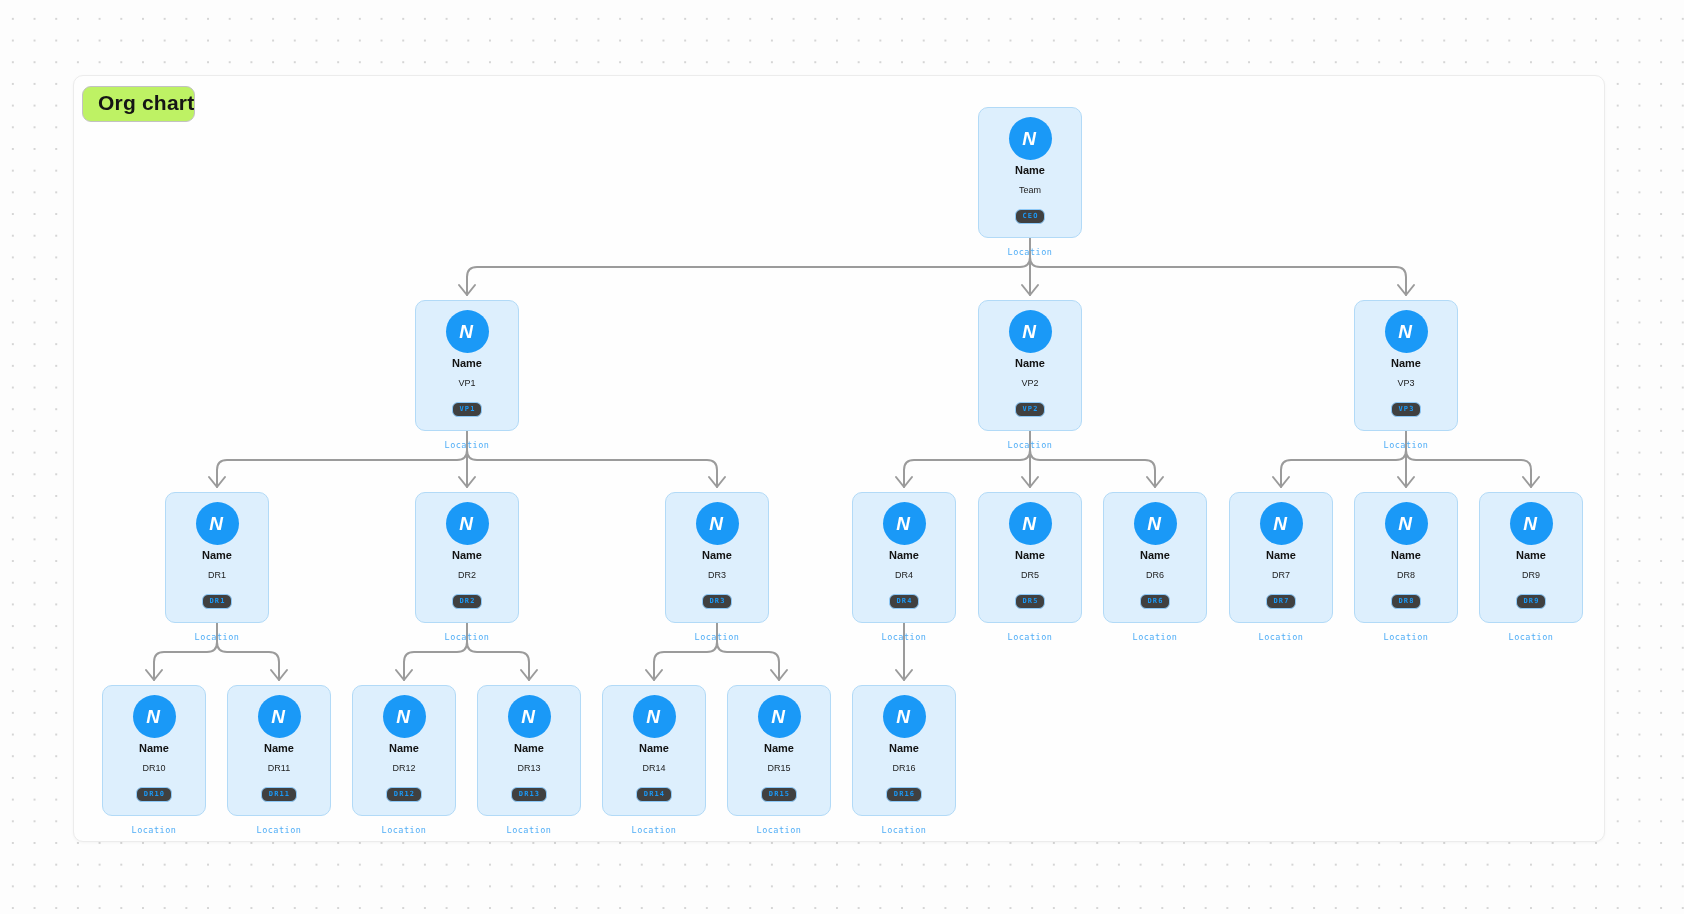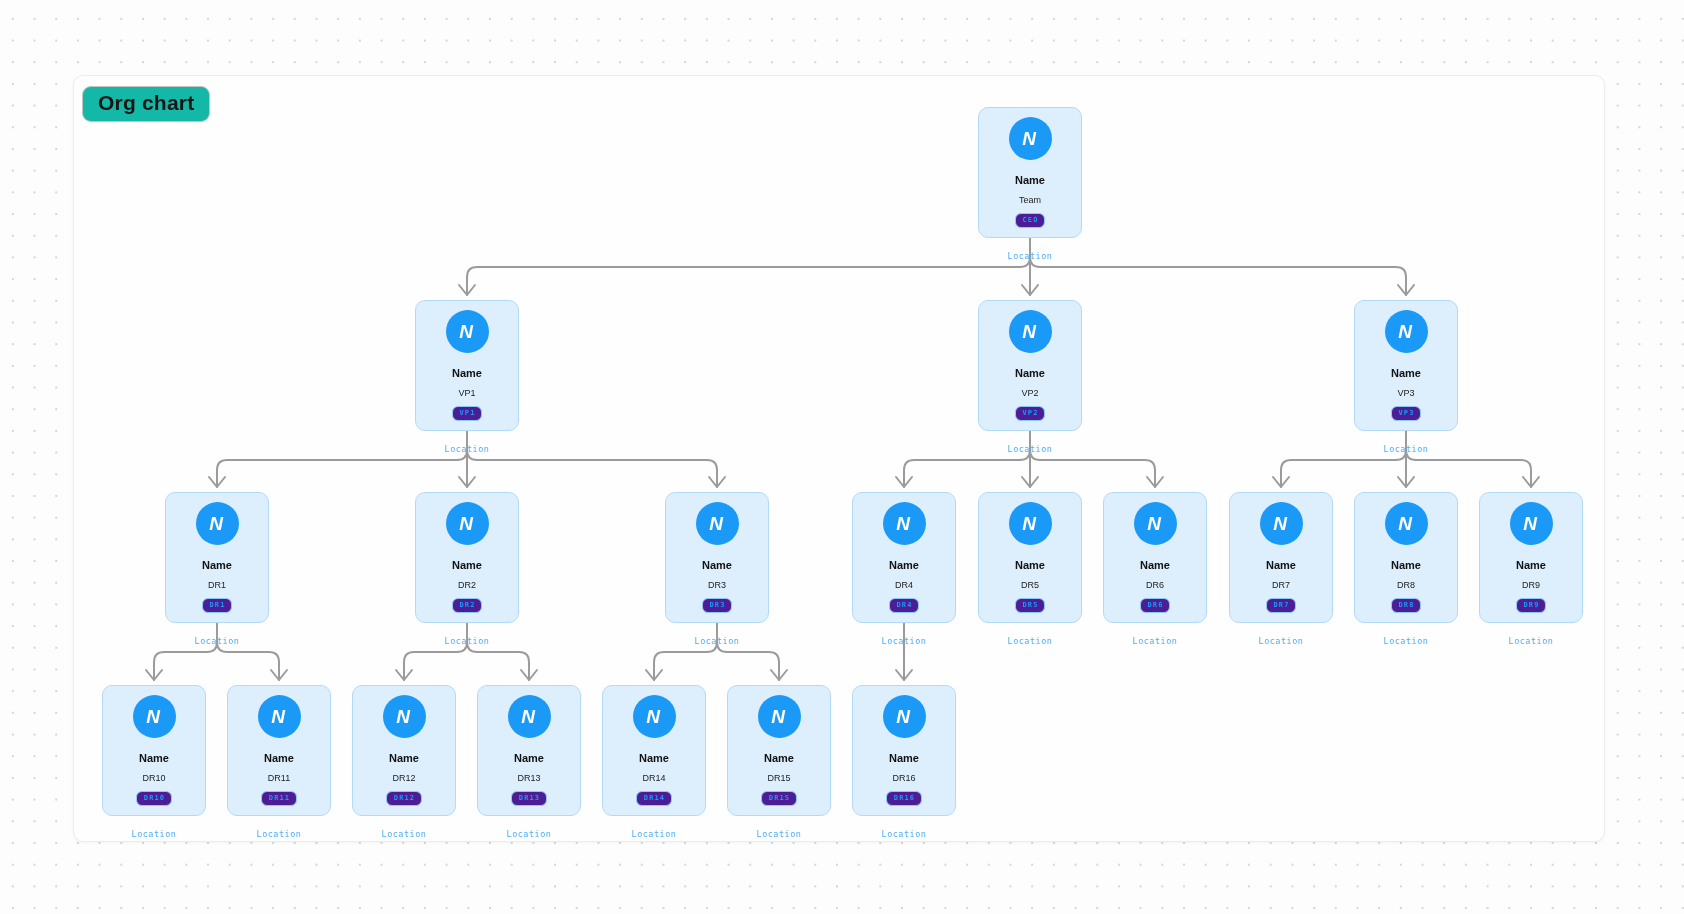--- a/index.html
+++ b/index.html
@@ -17,22 +17,22 @@
     left: 73px; top: 75px;
     width: 1532px; height: 767px;
     background: #fefefe;
     border: 1px solid #ececec;
     border-radius: 10px;
     box-shadow: 0 1px 3px rgba(0,0,0,.04);
   }
   .title-pill {
     position: absolute;
     left: 82px; top: 86px;
-    padding: 4px 15px 6px 15px;
-    background: #14b8a6;
+    padding: 4px 0 6px 15px;
+    background: #bef264;
     border: 1px solid #c2c2c2;
     border-radius: 9px;
     font-size: 21px;
     font-weight: 600;
     color: #151515;
     z-index: 5;
     letter-spacing: 0.2px;
   }
   #connector-layer {
     position: absolute;
@@ -72,30 +72,30 @@
     flex: none;
   }
   .avatar span {
     color: #ffffff;
     font-style: italic;
     font-weight: 600;
     font-size: 19px;
     line-height: 1;
     padding-right: 2px;
   }
-  .node-name  { margin-top: 14px; font-size: 11px; font-weight: 700; color: #121212; line-height: 1.1; }
+  .node-name  { margin-top: 4px; font-size: 11px; font-weight: 700; color: #121212; line-height: 1.1; }
   .node-team  { margin-top: 10px; font-size: 9px; color: #1c1c1c; line-height: 1.1; }
   .node-badge {
-    margin-top: 7px;
+    margin-top: 13px;
     font-family: "DejaVu Sans Mono", monospace;
     font-size: 7px;
     font-weight: 700;
     letter-spacing: 1.1px;
     color: var(--accent, #1a99f7);
-    background: #4c1d95;
+    background: #404040;
     border: 1px solid var(--badge-border, #8dc9f8);
     border-radius: 6px;
     padding: 3px 6px 3px 7px;
     line-height: 1;
   }
   .node-loc {
     margin-top: 24px;
     font-family: "DejaVu Sans Mono", monospace;
     font-size: 8.5px;
     letter-spacing: 0.5px;

